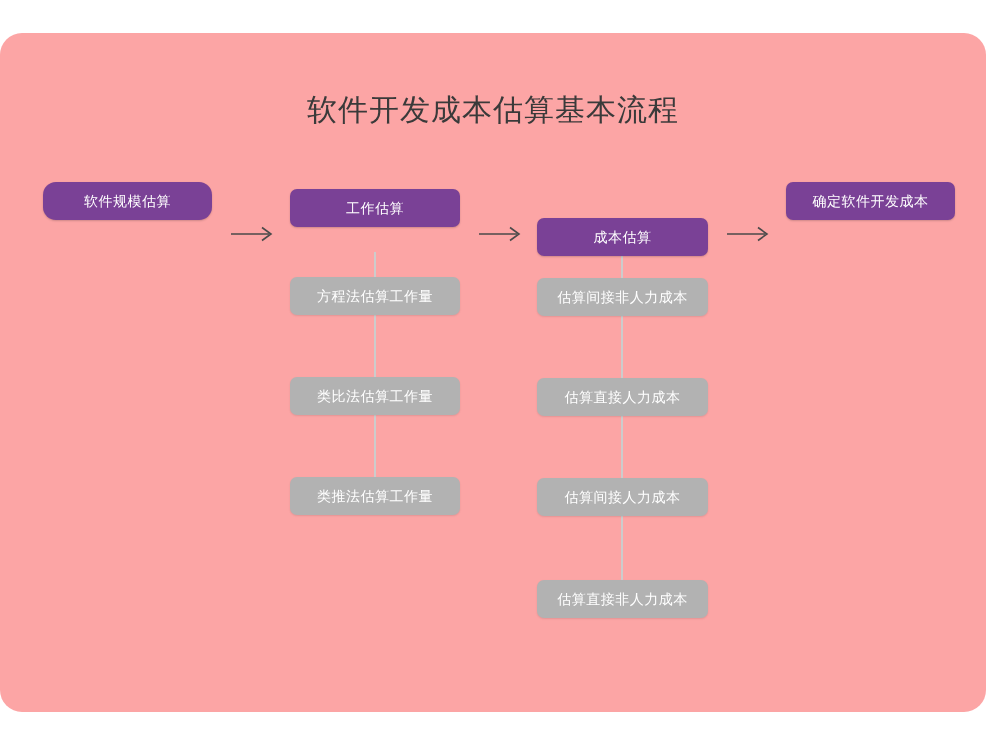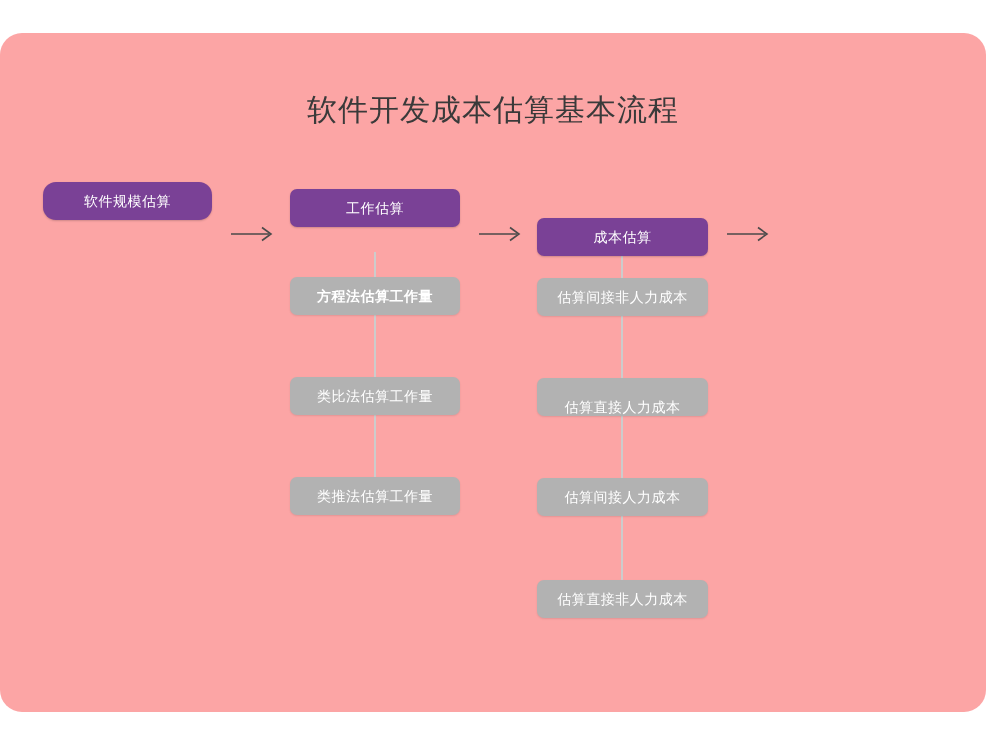--- a/index.html
+++ b/index.html
@@ -96,20 +96,23 @@
   </div>
 
   <div class="node primary" style="left:290px; top:149px; width:170px;margin-top:7px;">
     <span>工作估算</span>
   </div>
 
   <div class="node primary" style="left:537px; top:149px; width:171px;margin-top:36px;">
     <span>成本估算</span>
   </div>
 
+  <div class="node primary" style="left:786px; top:149px; width:169px;">
+    <span>确定软件开发成本</span>
+  </div>
 
   <div class="arrow" style="left:229px;">
     <svg width="48" height="18" viewBox="0 0 48 18">
       <path d="M2 9 L40 9" stroke="#4a4a4a" stroke-width="1.6" fill="none"></path>
       <path d="M33 2.5 L42 9 L33 15.5" stroke="#4a4a4a" stroke-width="1.6" fill="none"></path>
     </svg>
   </div>
 
   <div class="arrow" style="left:477px;">
     <svg width="48" height="18" viewBox="0 0 48 18">
@@ -118,37 +121,37 @@
     </svg>
   </div>
 
   <div class="arrow" style="left:725px;">
     <svg width="48" height="18" viewBox="0 0 48 18">
       <path d="M2 9 L40 9" stroke="#4a4a4a" stroke-width="1.6" fill="none"></path>
       <path d="M33 2.5 L42 9 L33 15.5" stroke="#4a4a4a" stroke-width="1.6" fill="none"></path>
     </svg>
   </div>
 
-  <div class="node secondary" style="left:290px; top:244px; width:170px;font-weight:bold;">
+  <div class="node secondary" style="left:290px; top:244px; width:170px;">
     <span>方程法估算工作量</span>
   </div>
 
   <div class="node secondary" style="left:290px; top:344px; width:170px;">
     <span>类比法估算工作量</span>
   </div>
 
   <div class="node secondary" style="left:290px; top:444px; width:170px;">
     <span>类推法估算工作量</span>
   </div>
 
   <div class="node secondary" style="left:537px; top:245px; width:171px;">
     <span>估算间接非人力成本</span>
   </div>
 
-  <div class="node secondary" style="left:537px; top:345px; width:171px;align-items:flex-end;">
+  <div class="node secondary" style="left:537px; top:345px; width:171px;">
     <span>估算直接人力成本</span>
   </div>
 
   <div class="node secondary" style="left:537px; top:445px; width:171px;">
     <span>估算间接人力成本</span>
   </div>
 
   <div class="node secondary" style="left:537px; top:547px; width:171px;">
     <span>估算直接非人力成本</span>
   </div>

